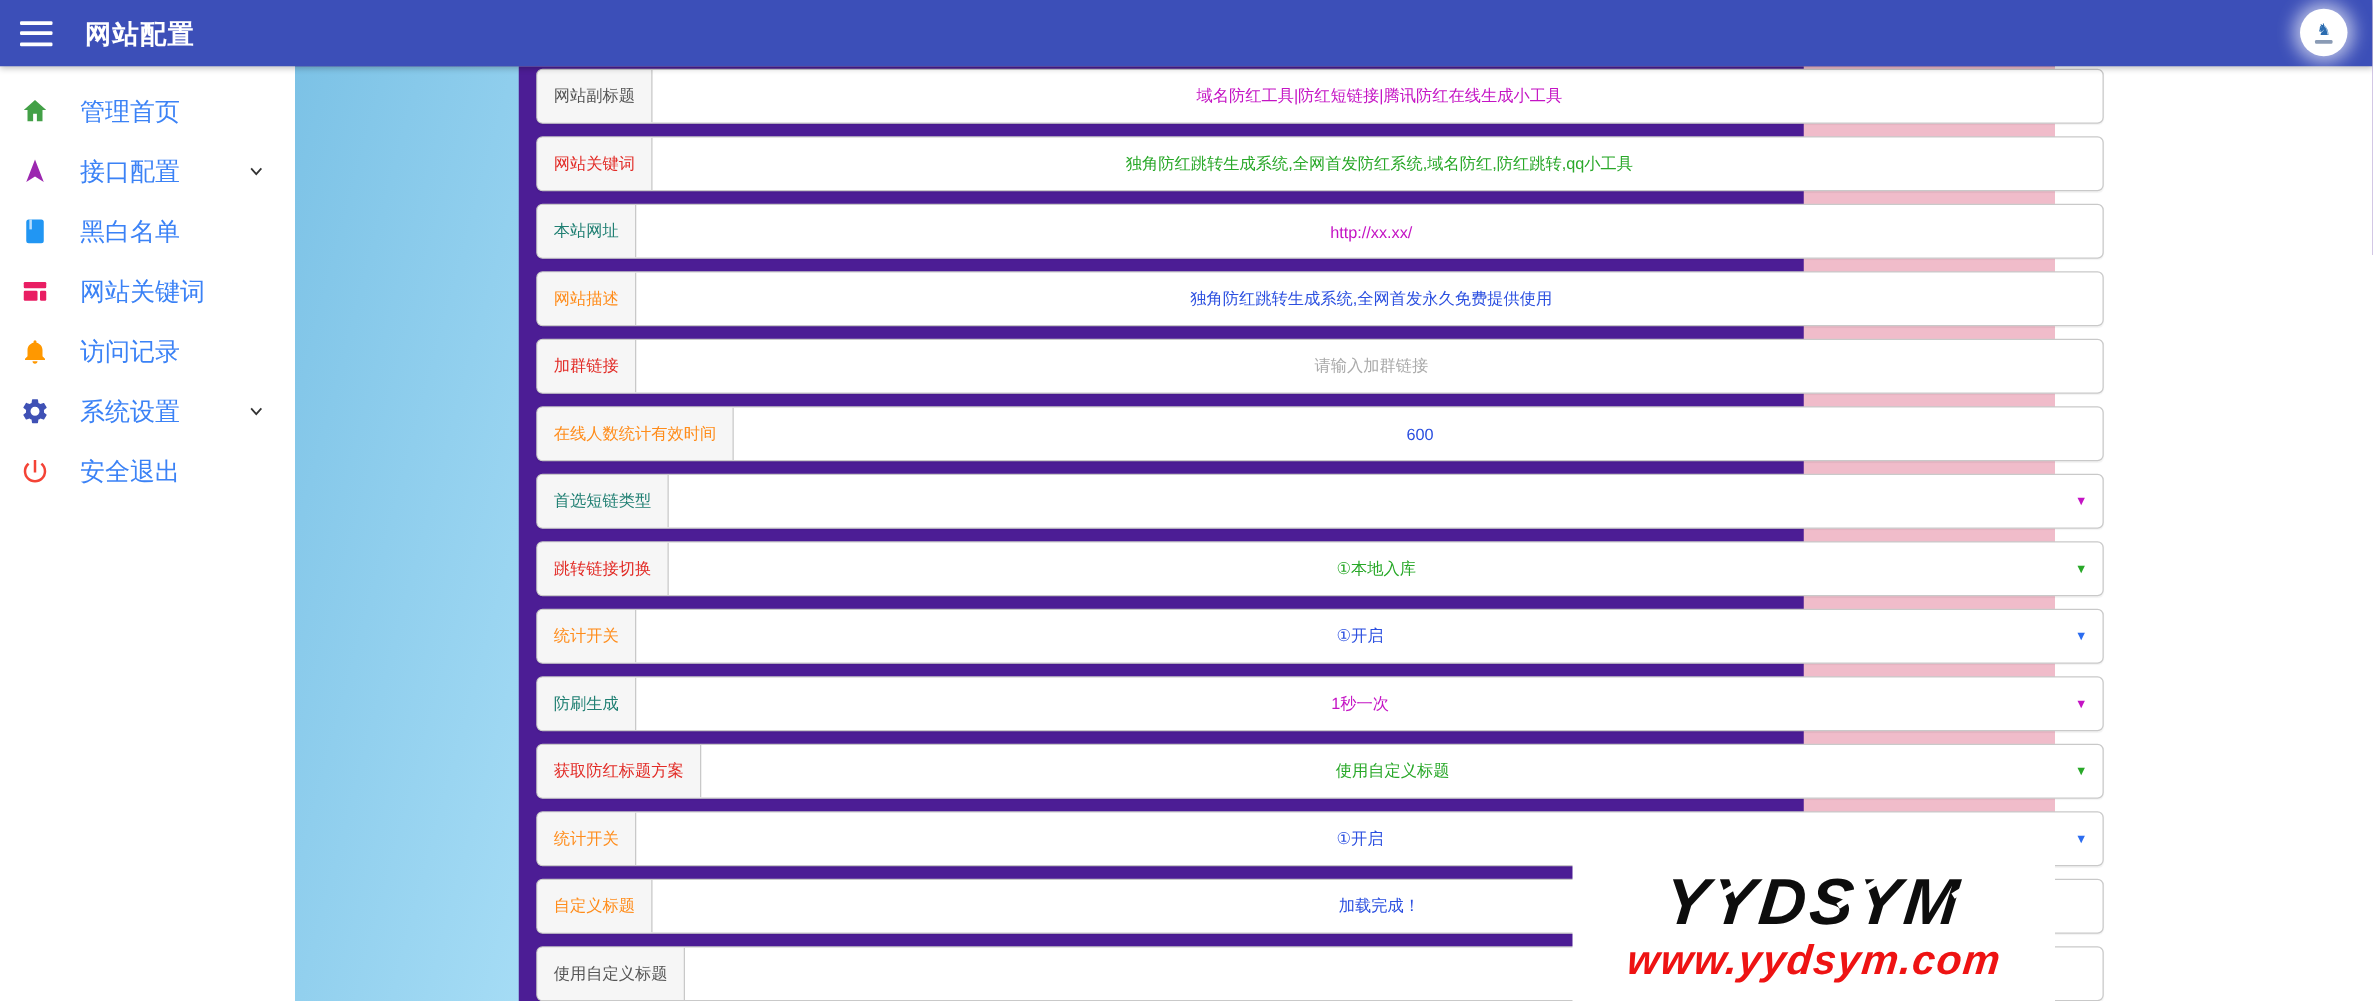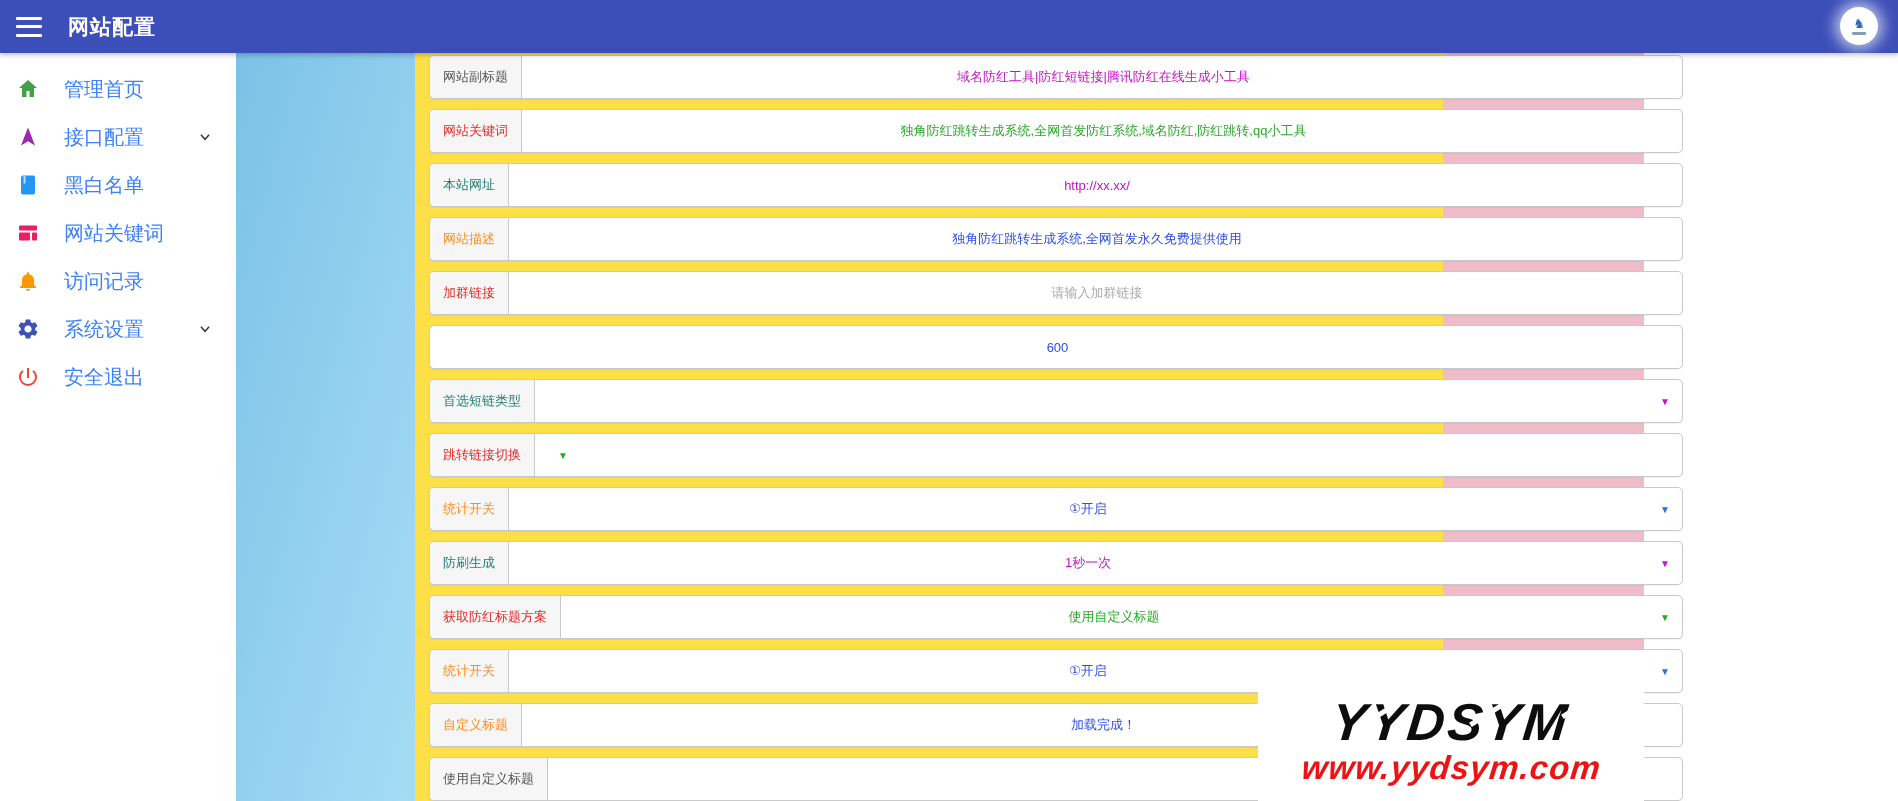--- a/index.html
+++ b/index.html
@@ -27,21 +27,21 @@
   .sidebar { position:absolute; top:53px; left:0; width:236px; height:748px;
              background:#fff; z-index:20; padding-top:12px; }
   .side-item { position:relative; height:48px; display:flex; align-items:center;
                cursor:pointer; }
   .side-icon { position:absolute; left:16px; width:24px; height:24px; }
   .side-label { position:absolute; left:64px; font-size:20px; color:#3b82f6; }
   .side-chevron { position:absolute; right:24px; width:14px; height:14px; }
 
   
   .content { position:absolute; top:53px; left:236px; width:1408px; height:748px;
-             background:#fde047;text-decoration:underline; }
+             background:#4c1d95;text-decoration:underline; }
   .band-blue { position:absolute; left:0; top:0; width:179px; height:748px;
                background:linear-gradient(105deg,#7cc2e6 0%,#a5dcf5 100%); }
   .band-pink { position:absolute; right:0; top:0; width:201px; height:748px;
                background:#f0bcca; }
 
   
   .form-area { position:absolute; left:193px; top:2px; width:1254px; }
   .frow { display:flex; align-items:stretch; height:44px; margin-bottom:10px;
           background:#fff; border:1px solid #c9c9c9; border-radius:5px;
           overflow:hidden; box-shadow:0 1px 1px rgba(0,0,0,.05); }
@@ -184,36 +184,38 @@
       </div>
 
       <div class="frow">
         <div class="frow-label" style="color: rgb(226, 43, 38);">加群链接</div>
         <div class="frow-value">
           <span class="vtext" style="color: rgb(170, 170, 170);">请输入加群链接</span>
         </div>
       </div>
 
       <div class="frow">
+        <div class="frow-label" style="color: rgb(255, 140, 26);">在线人数统计有效时间</div>
         <div class="frow-value">
           <span class="vtext" style="color: rgb(43, 79, 224);">600</span>
         </div>
       </div>
 
       <div class="frow">
         <div class="frow-label" style="color: rgb(31, 127, 114);">首选短链类型</div>
         <div class="frow-value">
           <span class="vtext" style="color: rgb(196, 19, 196);"></span>
           <span class="caret" style="color: rgb(196, 19, 196);">▼</span>
         </div>
       </div>
 
       <div class="frow">
         <div class="frow-label" style="color: rgb(226, 43, 38);">跳转链接切换</div>
         <div class="frow-value">
+          <span class="vtext" style="color: rgb(40, 168, 40);">①本地入库</span>
           <span class="caret" style="color: rgb(40, 168, 40);">▼</span>
         </div>
       </div>
 
       <div class="frow">
         <div class="frow-label" style="color: rgb(255, 140, 26);">统计开关</div>
         <div class="frow-value">
           <span class="vtext" style="color: rgb(43, 79, 224);">①开启</span>
           <span class="caret" style="color: rgb(43, 108, 240);">▼</span>
         </div>

